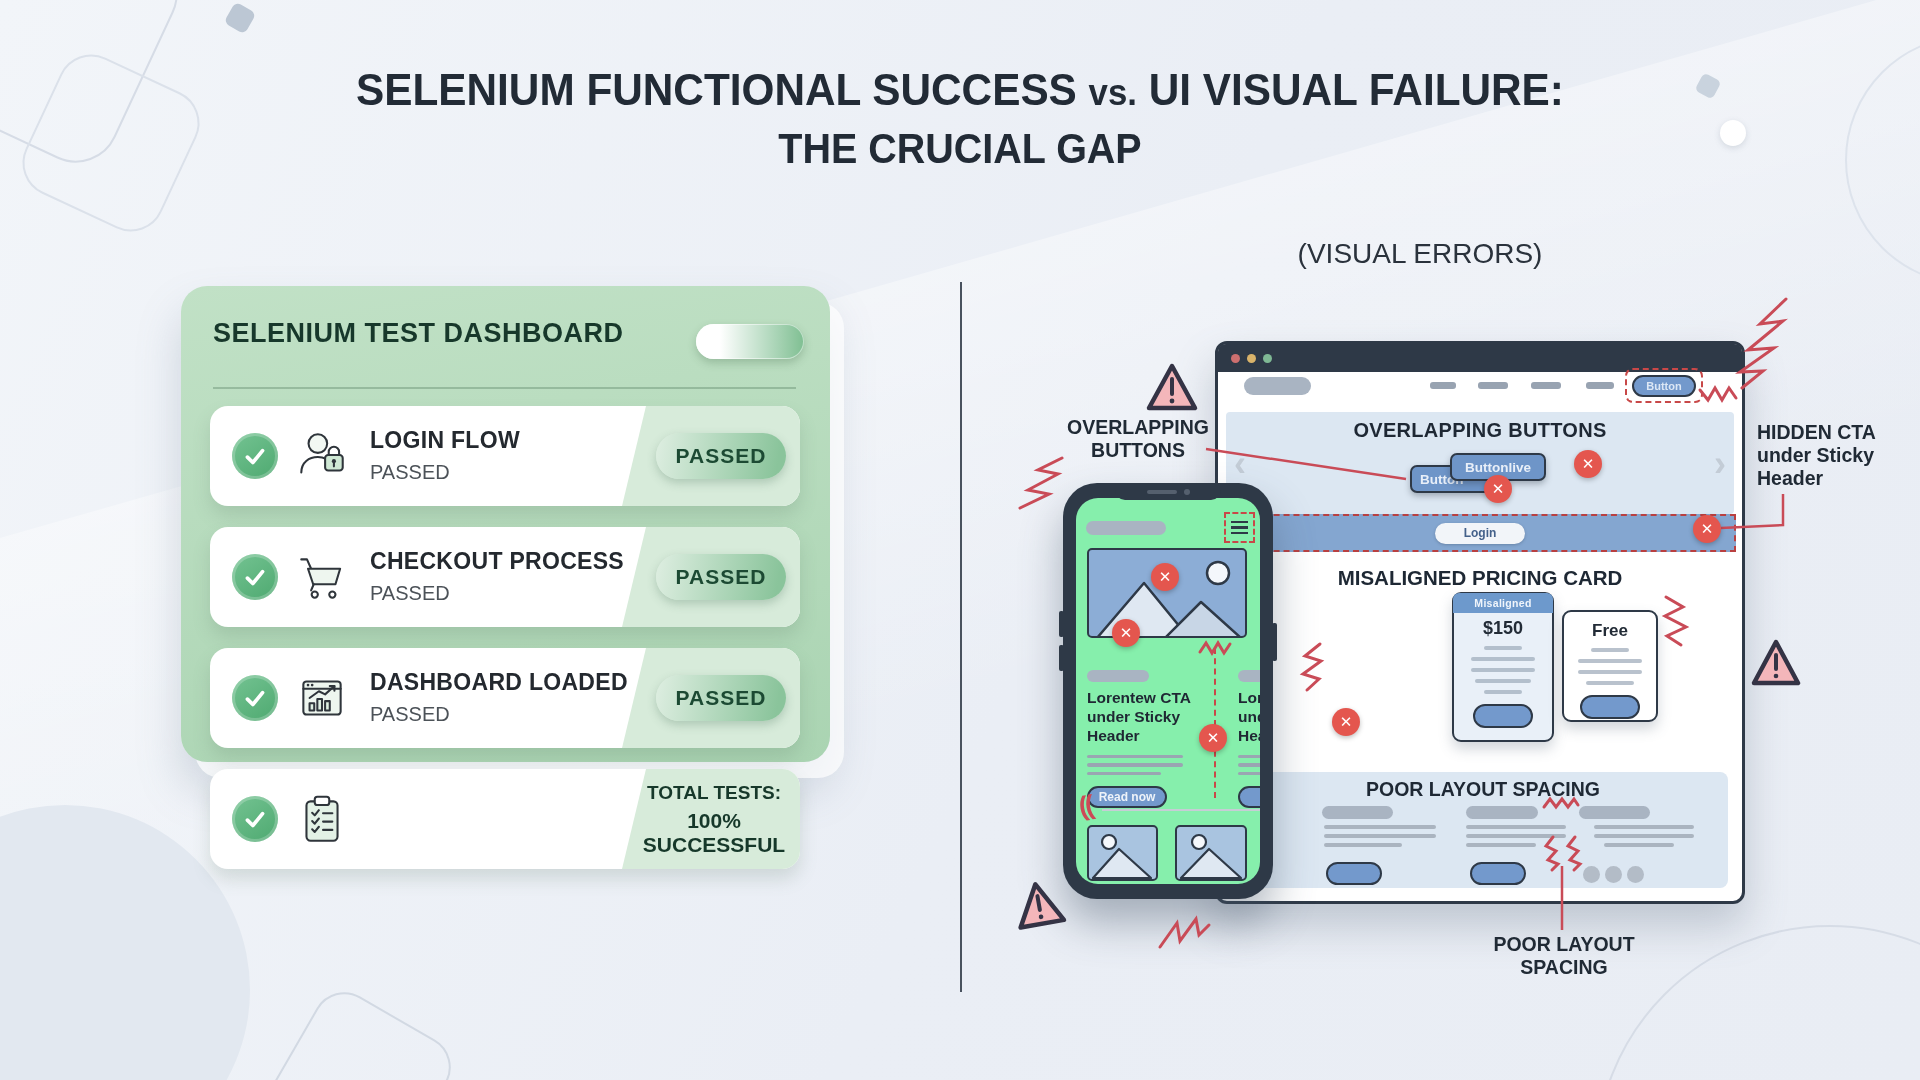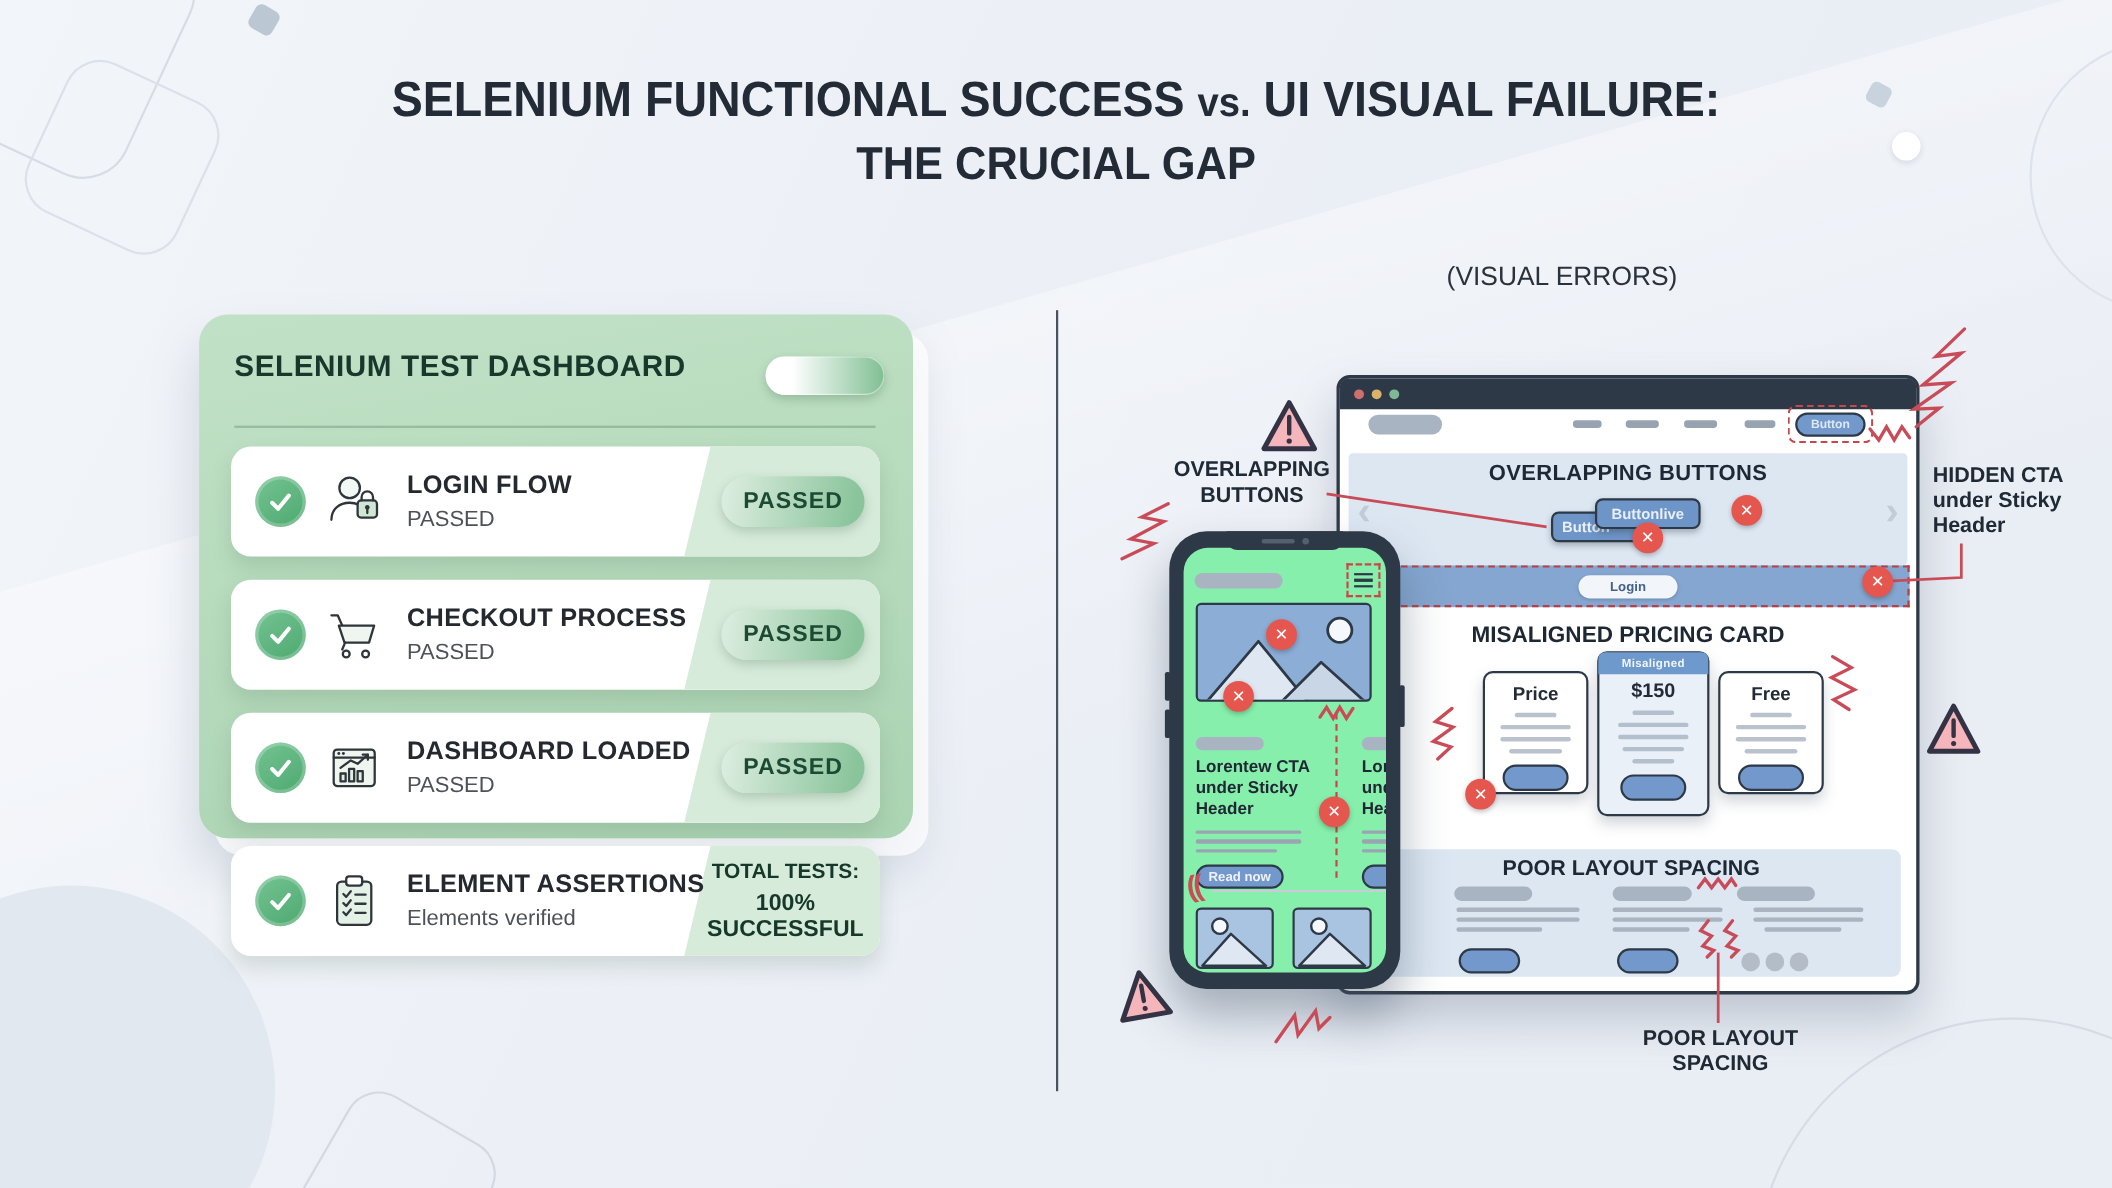--- a/index.html
+++ b/index.html
@@ -60,21 +60,21 @@
            font-size:21px; font-weight:800; color:#1c4a33; letter-spacing:1px;
            box-shadow:0 4px 10px rgba(70,110,85,.28); }
   .total { position:absolute; left:418px; top:0; bottom:0; width:172px; display:flex; flex-direction:column;
            align-items:center; justify-content:center; text-align:center; color:#16382a; }
   .total .tl1 { font-size:19px; font-weight:800; }
   .total .tl2 { font-size:21px; font-weight:800; margin-top:5px; }
 
   
   #broken-title { position:absolute; left:1090px; top:234px; width:660px; text-align:center; color:#1d2630; }
   #broken-title .bt1 { font-size:31px; font-weight:800; letter-spacing:.5px; }
-  #broken-title .bt2 { font-size:24px; font-weight:400; margin-top:4px; color:#2a323c; }
+  #broken-title .bt2 { font-size:28px; font-weight:400; margin-top:4px; color:#2a323c; }
 
   #browser { position:absolute; left:1215px; top:341px; width:530px; height:563px; background:#ffffff;
              border:3px solid #2e3947; border-radius:12px; z-index:10;
              box-shadow:0 22px 42px rgba(100,115,135,.32); }
   .bbar { position:absolute; left:0; right:0; top:0; height:28px; background:#2e3947; border-radius:8px 8px 0 0;
           display:flex; align-items:center; padding-left:13px; gap:7px; }
   .dot { width:9px; height:9px; border-radius:50%; }
   .dot.r { background:#cd6f6f; } .dot.y { background:#d9b36a; } .dot.g { background:#7fb894; }
   .blogo { position:absolute; left:26px; top:33px; width:67px; height:18px; border-radius:9px; background:#a9b4c2; }
   .bdash { position:absolute; top:38px; height:7px; border-radius:3px; background:#98a3b1; }
@@ -294,24 +294,20 @@
           <rect x="13" y="11" width="30" height="38" rx="4" fill="#e3f1e6"></rect>
           <rect x="21" y="6.5" width="14" height="8" rx="2.5" fill="#ffffff"></rect>
           <polyline points="18.5,22 21,24.5 25,19.5"></polyline>
             <line x1="29" y1="22.5" x2="38" y2="22.5"></line>
           <polyline points="18.5,30 21,32.5 25,27.5"></polyline>
             <line x1="29" y1="30.5" x2="38" y2="30.5"></line>
           <polyline points="18.5,38 21,40.5 25,35.5"></polyline>
             <line x1="29" y1="38.5" x2="38" y2="38.5"></line>
         </svg>
       </div>
-      <div class="rtext">
-        <div class="rtitle">ELEMENT ASSERTIONS</div>
-        <div class="rsub">Elements verified</div>
-      </div>
       <div class="total">
         <div class="tl1">TOTAL TESTS:</div>
         <div class="tl2">100% SUCCESSFUL</div>
       </div>
     </div>
   </section>
 
   <div id="broken-title">
     <div class="bt2">(VISUAL ERRORS)</div>
   </div>
@@ -338,28 +334,20 @@
       <div class="hero-btn back">Button</div>
       <div class="hero-btn front">Buttonlive</div>
     </div>
 
     <div class="sticky">
       <div class="login-pill">Login</div>
     </div>
 
     <div class="ptitle">MISALIGNED PRICING CARD</div>
 
-    <div class="pcard c1">
-      <div class="cname">Price</div>
-      <div class="cline lw1"></div>
-      <div class="cline lw2"></div>
-      <div class="cline lw2"></div>
-      <div class="cline lw3"></div>
-      <div class="cbtn"></div>
-    </div>
     <div class="pcard c2">
       <div class="band">Misaligned</div>
       <div class="cname">$150</div>
       <div class="cline lw1"></div>
       <div class="cline lw2"></div>
       <div class="cline lw2"></div>
       <div class="cline lw4"></div>
       <div class="cline lw1"></div>
       <div class="cbtn"></div>
     </div>

